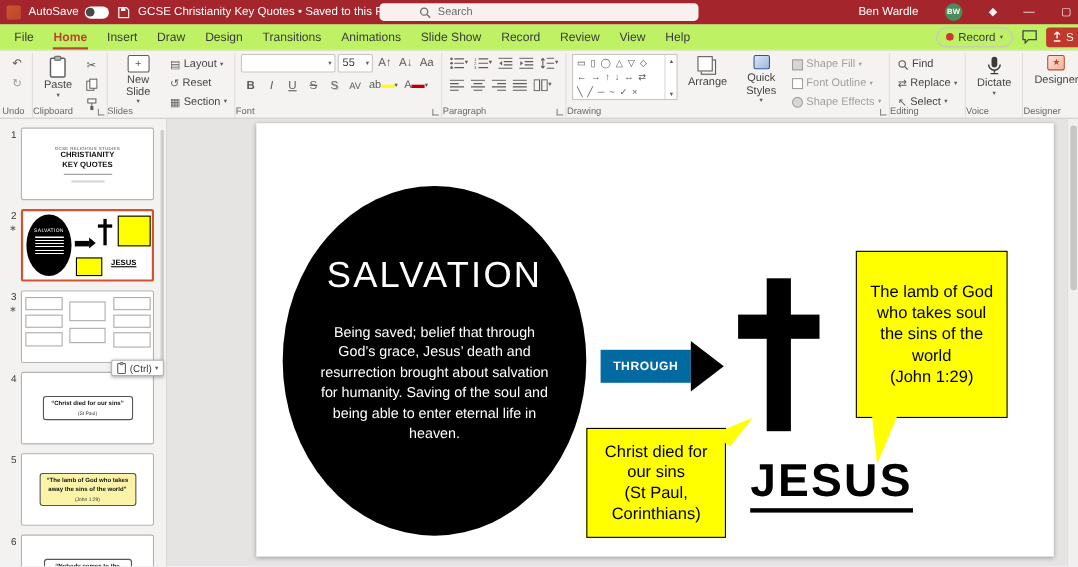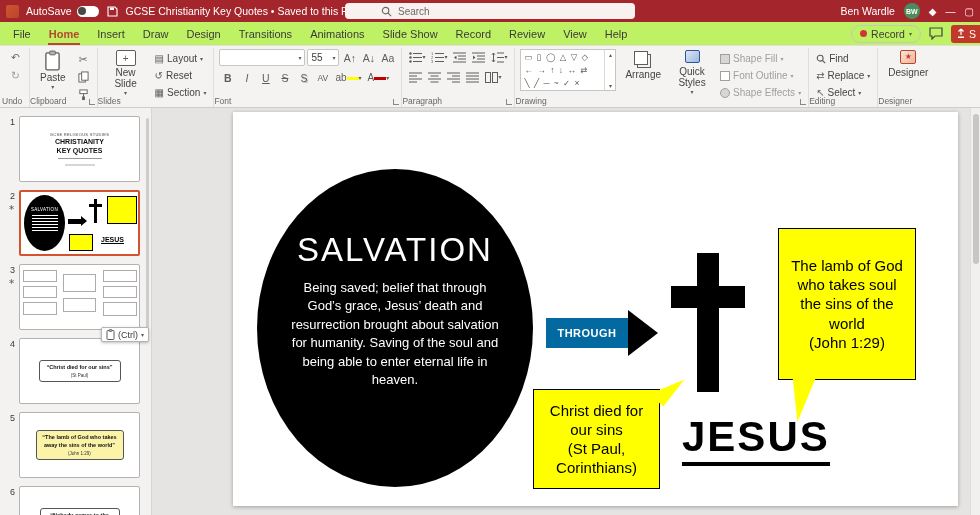--- a/index.html
+++ b/index.html
@@ -8,42 +8,42 @@
   svg{display:block}
 
   
   .titlebar{position:absolute;top:0;left:0;right:0;height:22px;background:#a4262c;display:flex;align-items:center;color:#fff;font-size:10.5px;padding:0 6px;z-index:20}
   .ppt-logo{width:13px;height:13px;border-radius:2px;background:linear-gradient(135deg,#d35230,#b7472a);margin-right:7px;flex:0 0 auto}
   .autosave{display:flex;align-items:center;gap:5px;margin-right:8px}
   .toggle{width:22px;height:11px;background:#fff;border-radius:6px;position:relative}
   .knob{position:absolute;left:1.5px;top:1.5px;width:8px;height:8px;border-radius:50%;background:#4a4846}
   .doc-title{display:flex;align-items:center;gap:5px;margin-left:8px;white-space:nowrap}
   .searchbox{position:absolute;left:50%;top:3px;transform:translateX(-50%);width:290px;height:16px;background:#f9f1f0;border-radius:4px;display:flex;align-items:center;gap:6px;color:#6b6968;font-size:10px;padding-left:36px}
-  .tb-right{margin-left:auto;display:flex;align-items:center;gap:9px}
+  .tb-right{margin-left:auto;display:flex;align-items:center;gap:24px}
   .avatar{width:16px;height:16px;border-radius:50%;background:#4c8c5c;color:#fff;font-size:7px;display:flex;align-items:center;justify-content:center;font-weight:700}
   .winico{font-size:10px;color:#fff;opacity:.95}
 
   
   .tabrow{position:absolute;top:22px;left:0;right:0;height:24px;background:#bef264;display:flex;align-items:center;font-size:11px;color:#3b3a39;border-bottom:1px solid #e1dfdd;padding-left:4px;z-index:19}
   .tab{padding:0 9px;height:100%;display:flex;align-items:center;position:relative}
   .tab.active{color:#b7472a;font-weight:700}
   .tab.active::after{content:"";position:absolute;left:8px;right:8px;bottom:0;height:2.5px;background:#b7472a}
   .tr-right{margin-left:auto;display:flex;align-items:center;gap:8px;padding-right:0}
   .record-pill{display:flex;align-items:center;gap:4px;border:1px solid #c8c6c4;border-radius:11px;height:18px;padding:0 8px;font-size:10.5px}
   .recdot{width:7px;height:7px;border-radius:50%;background:#d13438}
   .share-btn{height:18px;background:#c0392b;border-radius:3px 0 0 3px;color:#fff;display:flex;align-items:center;gap:4px;padding:0 6px;font-size:10.5px;margin-right:-2px}
 
   
   .ribbon{position:absolute;top:46px;left:0;right:0;height:62px;background:#f5f3f2;border-bottom:1px solid #cfcdcb;display:flex;align-items:stretch;padding:2px 0 0 2px;overflow:hidden;z-index:18}
   .group{position:relative;display:flex;flex-direction:column;align-items:center;padding:1px 5px 12px 5px;border-right:1px solid #e0dedc;flex:0 0 auto}
   .glabel{position:absolute;bottom:1px;left:0;right:0;text-align:left;font-size:8.5px;color:#696764}
   .launcher{position:absolute;right:2px;bottom:2px;width:6px;height:6px;border-left:1px solid #8a8886;border-bottom:1px solid #8a8886}
   .gc{flex:1;display:flex;align-items:flex-start;gap:4px}
   .col{display:flex;flex-direction:column;gap:2px}
-  .row{display:flex;align-items:flex-end;gap:2px}
+  .row{display:flex;align-items:flex-start;gap:2px}
   .sbtn{min-width:17px;height:16px;display:flex;align-items:center;justify-content:center;font-size:10.5px;color:#5f5d5b;border-radius:2px;padding:0 2px}
   .bigbtn{display:flex;flex-direction:column;align-items:center;gap:1px;padding:1px 5px;font-size:10px;color:#444;text-align:center;line-height:1.1}
   .mrow{display:flex;align-items:center;gap:3px;font-size:10px;color:#444;height:15px;padding:0 2px}
   .mico{font-size:10px;color:#5f5d5b}
   .dd{font-size:6px;color:#5f5d5b;line-height:1}
   .dis, .dis *{color:#a19f9d !important}
   .selbox{height:17px;background:#fff;border:1px solid #c8c6c4;border-radius:2px;display:flex;align-items:center;justify-content:space-between;font-size:10px;padding:0 3px;color:#3b3a39}
   .b-bold{font-weight:700}.b-ital{font-style:italic}.b-und{text-decoration:underline}
   .b-strike{text-decoration:line-through}.b-shadow{text-shadow:1px 1px 1px #b5b3b1}
   .cbar{display:flex;flex-direction:row;align-items:center;line-height:1;font-size:10px}
@@ -99,21 +99,21 @@
   .tq-yellow{background:#fbf3a8}
 
   
   .paste-float{position:absolute;left:101px;top:327px;display:flex;align-items:center;gap:3px;background:#fff;border:1px solid #b5b3b1;border-radius:2px;padding:1px 4px;font-size:9px;color:#3b3a39;box-shadow:0 1px 3px rgba(0,0,0,.25);z-index:15}
 
   
   .canvas{position:absolute;left:153px;top:108px;right:10px;bottom:0;background:#e6e4e2;z-index:5}
   .slide{position:absolute;left:80px;top:4px;width:725px;height:394px;background:#fff;box-shadow:0 1px 4px rgba(0,0,0,.3)}
   .ellipse{position:absolute;left:24px;top:57px;width:276px;height:318px;background:#000;border-radius:50%;color:#fff;display:flex;flex-direction:column;align-items:center;padding-top:62px}
   .ellipse-title{font-size:33px;letter-spacing:2px;font-weight:400}
-  .ellipse-body{width:212px;margin-top:10px;font-size:13px;line-height:1.42;text-align:center}
+  .ellipse-body{width:212px;margin-top:24px;font-size:13px;line-height:1.42;text-align:center}
   .arrow{position:absolute;left:313px;top:198px;width:112px;height:46px}
   .arrow-body{position:absolute;left:0;top:8px;width:82px;height:30px;background:#0369a1;color:#fff;display:flex;align-items:center;justify-content:center;font-size:11px;font-weight:700;letter-spacing:.5px}
   .arrow-head{position:absolute;left:82px;top:0;width:0;height:0;border-top:23px solid transparent;border-bottom:23px solid transparent;border-left:30px solid #000}
   .cross{position:absolute;left:438px;top:141px;width:74px;height:139px}
   .cross i{position:absolute;background:#000}
   .cross-v{left:26px;top:0;width:22px;height:139px}
   .cross-h{left:0;top:33px;width:74px;height:22px}
   .callout{position:absolute;background:#ffff00;border:1.5px solid #000;display:flex;flex-direction:column;align-items:center;justify-content:center;text-align:center;font-size:15px;line-height:1.28;color:#000}
   .callout-lamb{left:545px;top:116px;width:138px;height:152px;padding:6px}
   .callout-paul{left:300px;top:277px;width:127px;height:100px;padding:4px}
@@ -455,20 +455,37 @@
         <span class="mrow">
           <span class="mico">↖</span>
           <span>Select</span>
           <span class="dd">▾</span>
         </span>
       </div>
         </div>
       <span class="glabel">Editing</span>
     </div>
 
+    <div class="group">
+      <div class="gc">
+        <div class="bigbtn">
+          <span>
+            <svg width="14" height="19" viewBox="0 0 16 20">
+                <rect x="5" y="1" width="6" height="11" rx="3" fill="#3b3a39"></rect>
+                <path d="M2 9a6 6 0 0 0 12 0" fill="none" stroke="#3b3a39" stroke-width="1.5"></path>
+                <line x1="8" y1="15" x2="8" y2="17.5" stroke="#3b3a39" stroke-width="1.5"></line>
+                <line x1="4" y1="18.5" x2="12" y2="18.5" stroke="#3b3a39" stroke-width="1.5"></line>
+              </svg>
+          </span>
+          <span>Dictate</span>
+          <span class="dd">▾</span>
+        </div>
+      </div>
+      <span class="glabel">Voice</span>
+    </div>
 
     <div class="group" style="border-right:none">
       <div class="gc">
         <div class="bigbtn">
           <span class="ico-designer">★</span>
           <span>Designer</span>
         </div>
       </div>
       <span class="glabel">Designer</span>
     </div>

